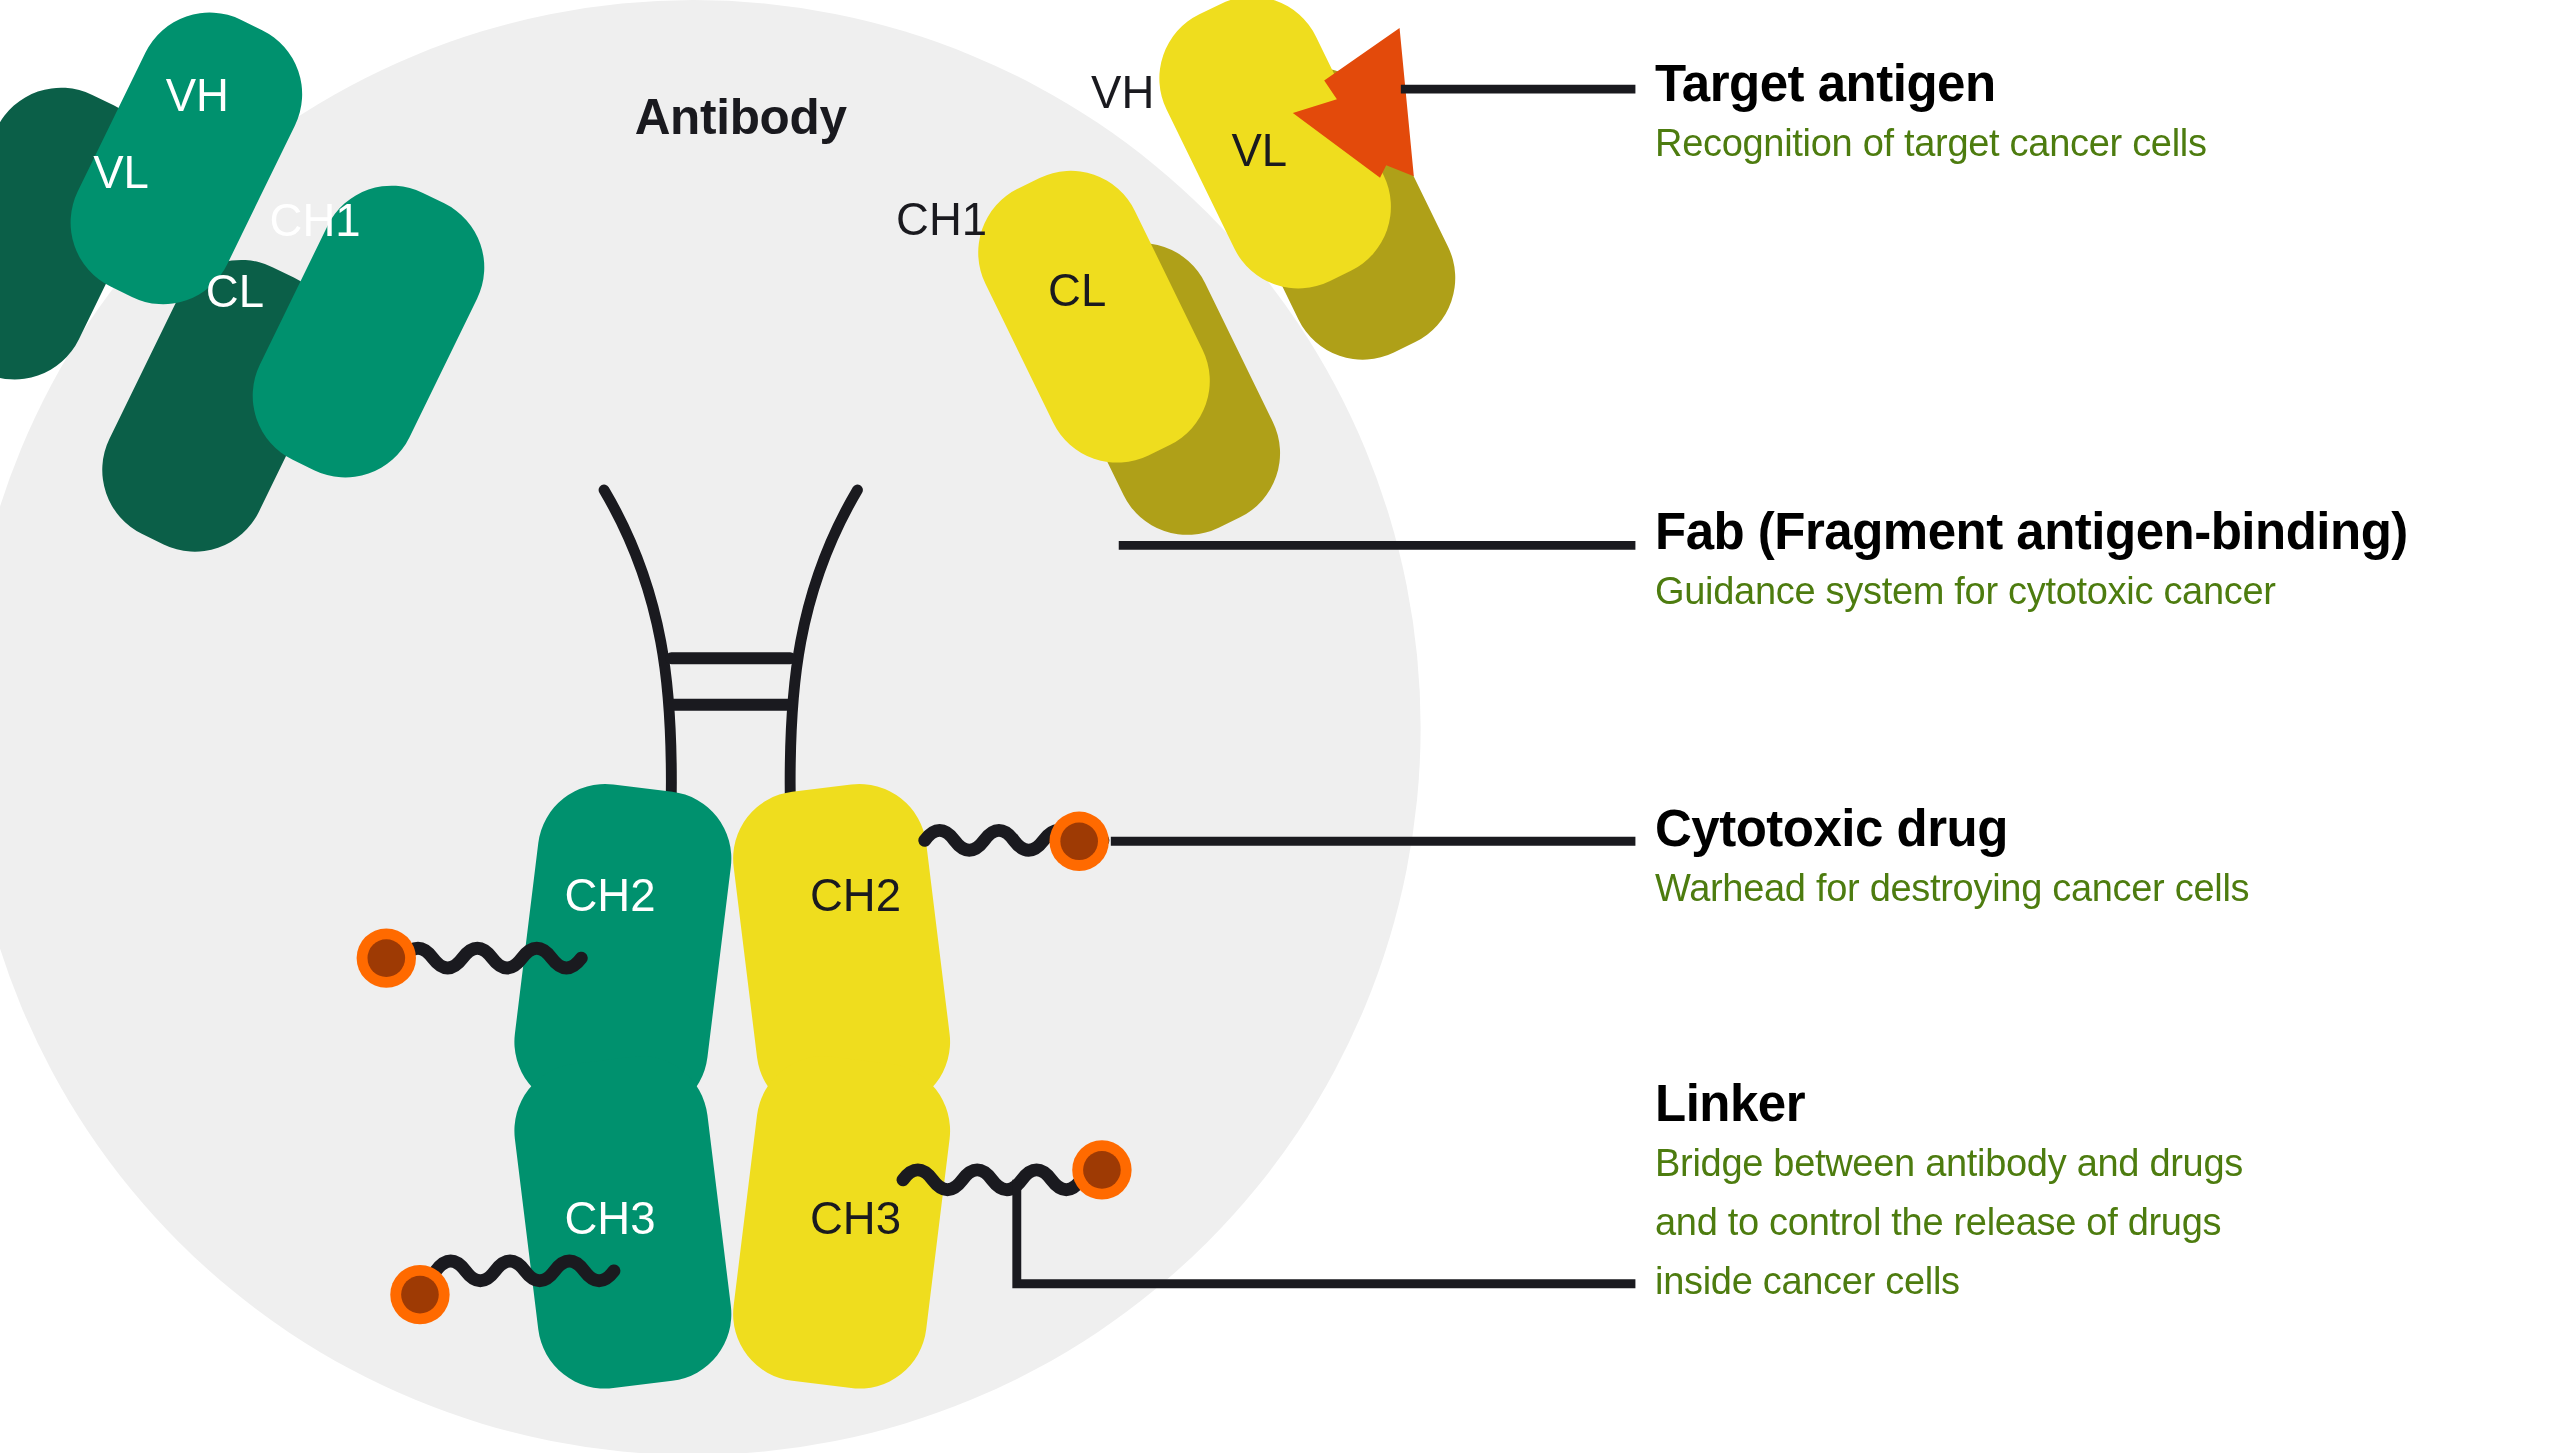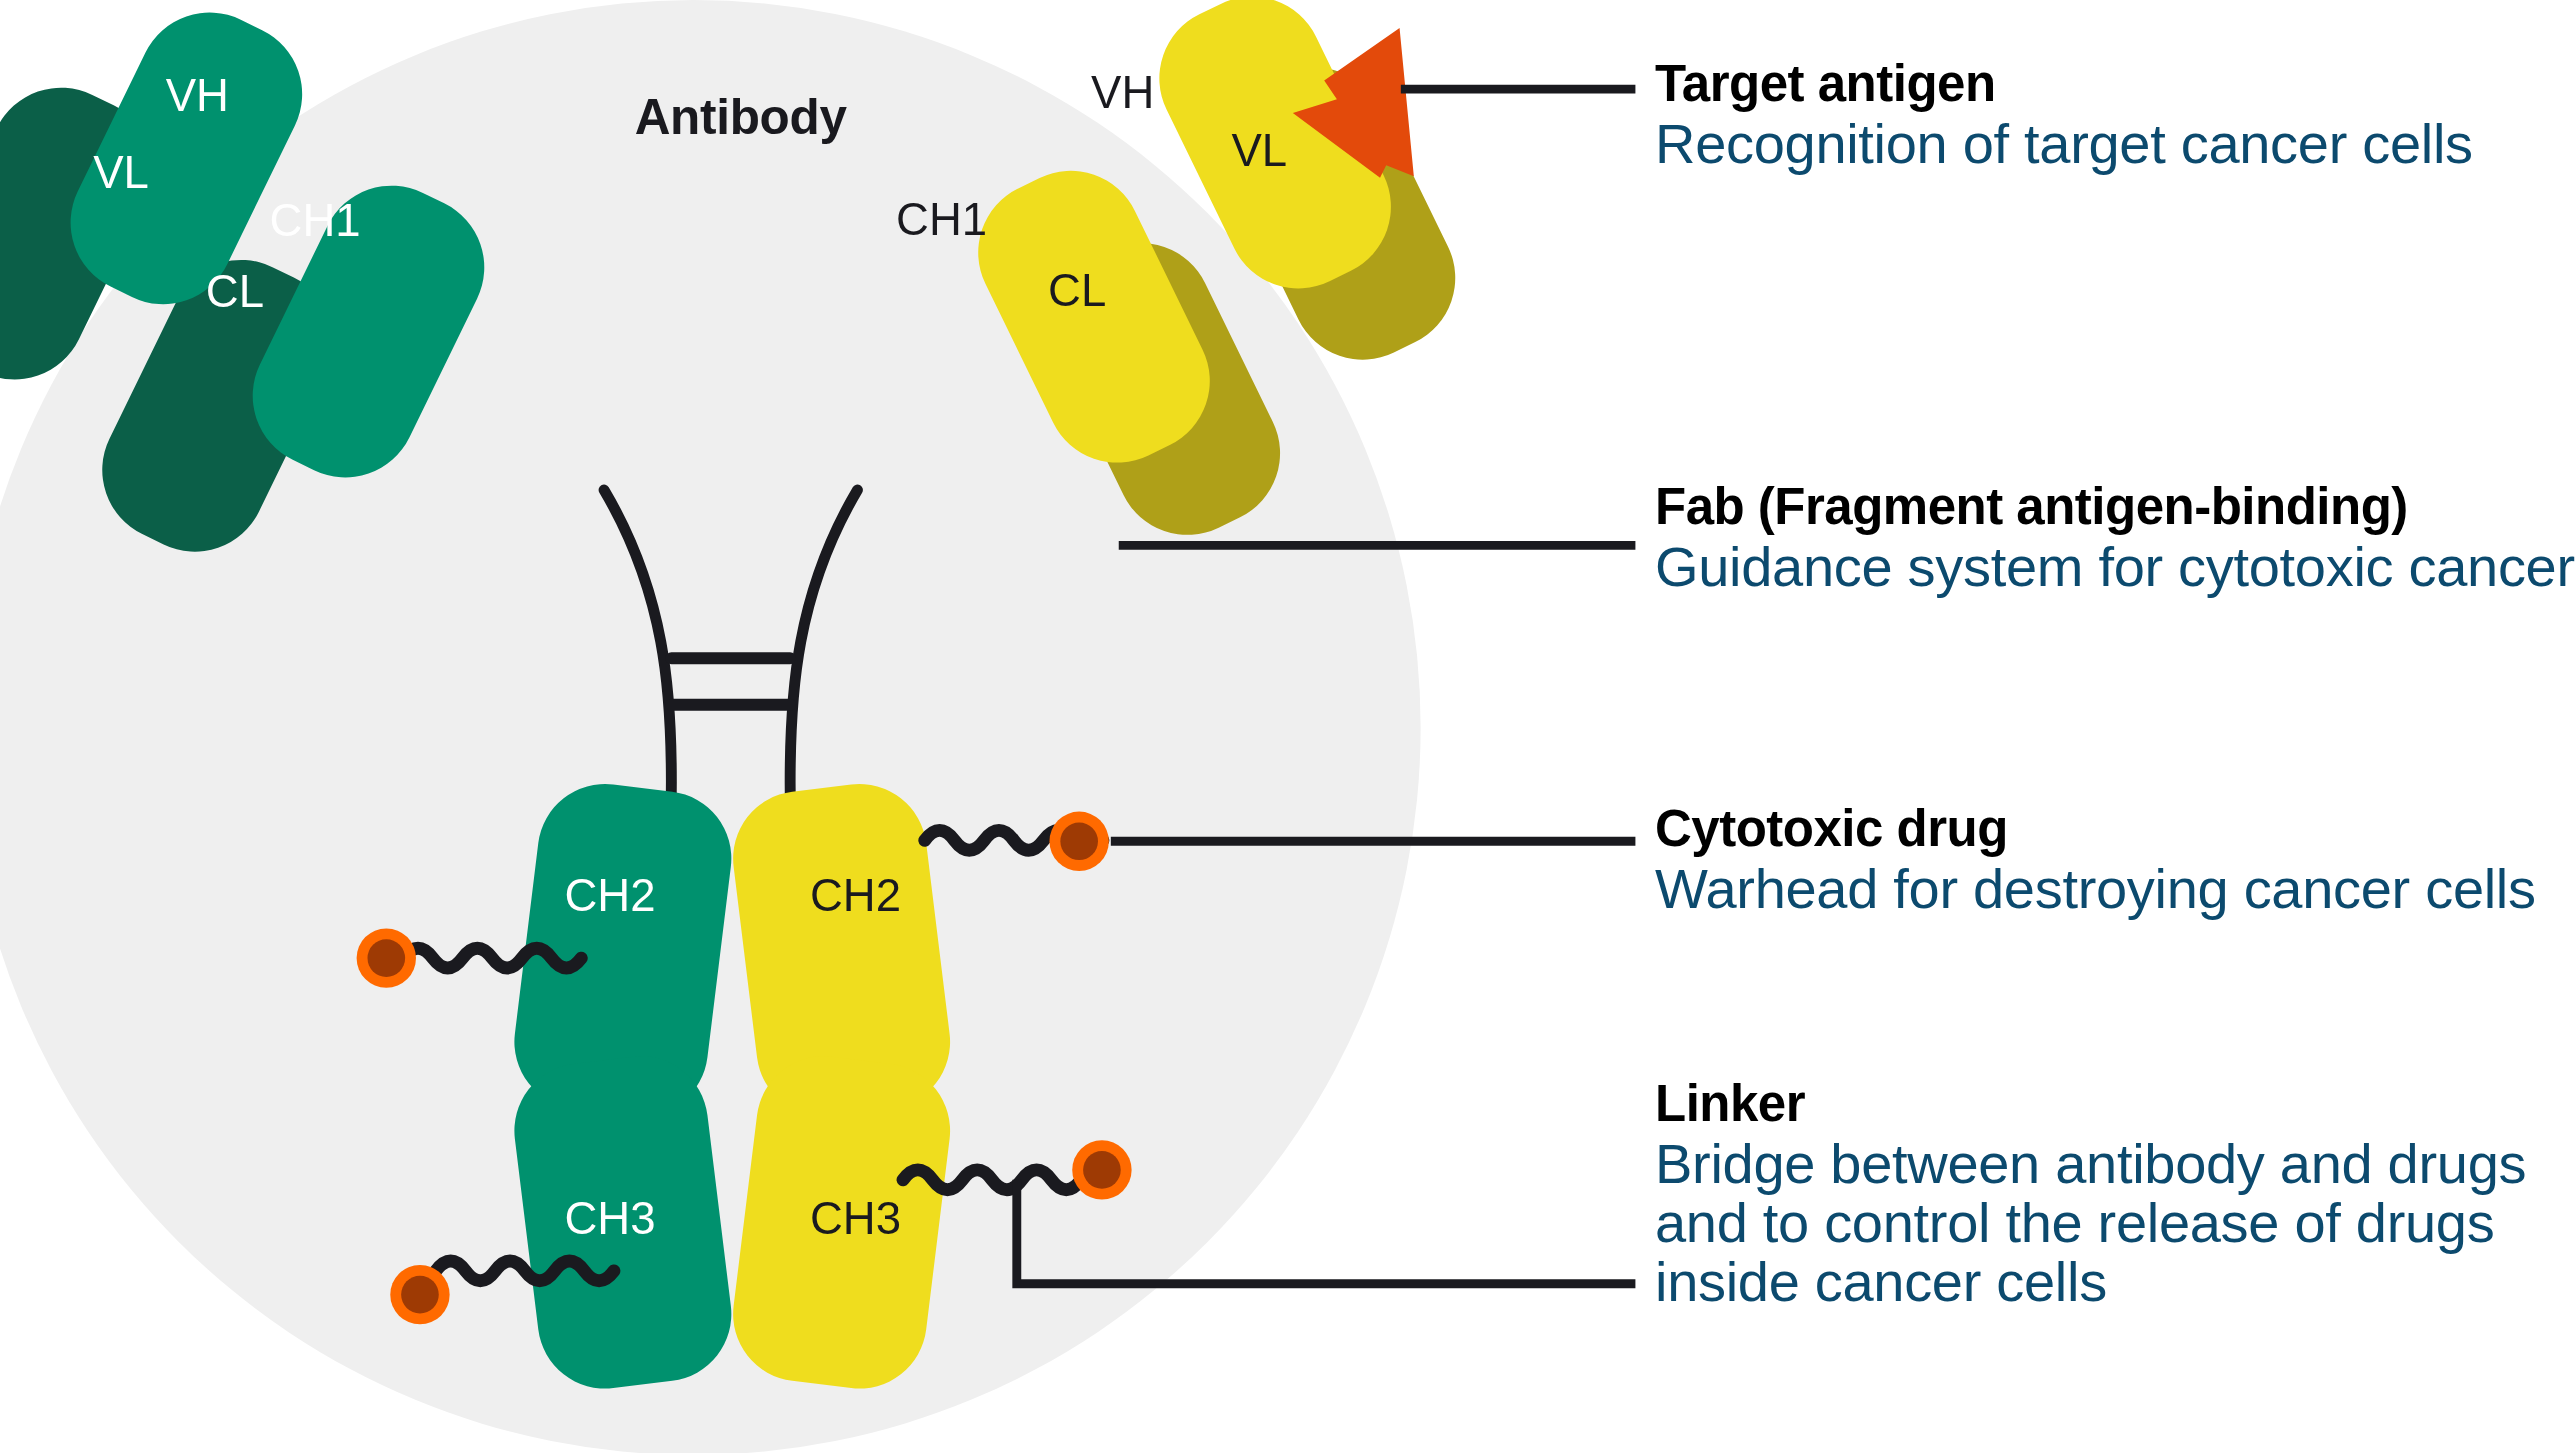--- a/index.html
+++ b/index.html
@@ -45,28 +45,28 @@
     font-weight: bold;
     font-size: 51px;
     line-height: 61px;
     color: #000000;
     letter-spacing: -0.5px;
     white-space: nowrap;
   }
   .callout-desc {
     font-family: "Liberation Sans", sans-serif;
     font-weight: normal;
-    font-size: 56px;
+    font-size: 38px;
     line-height: 59px;
-    color: #0c4a6e;
+    color: #4d7c0f;
     letter-spacing: -0.3px;
   }
   .callout-desc span { display: block; white-space: nowrap; }
   #cal-target   { top: 53px; }
-  #cal-fab      { top: 476px; }
+  #cal-fab      { top: 501px; }
   #cal-drug     { top: 798px; }
   #cal-linker   { top: 1073px; }
   .domain-label {
     font-family: "Liberation Sans", sans-serif;
     font-size: 46px;
     font-weight: normal;
   }
   .antibody-title {
     font-family: "Liberation Sans", sans-serif;
     font-size: 50px;

